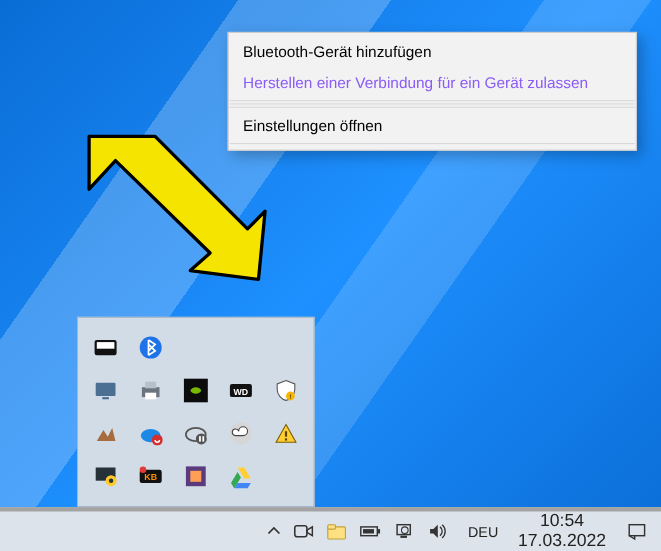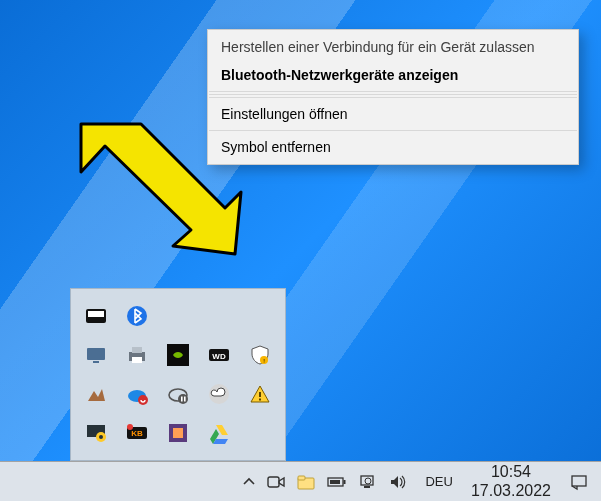--- a/index.html
+++ b/index.html
@@ -20,21 +20,21 @@
   
   .ctx {
     position:absolute; left:207px; top:29px; width:372px;
     background:#f2f2f2; border:1px solid #ccc;
     box-shadow: 5px 5px 12px rgba(0,0,0,0.25);
     padding:3px 1px; font-size:14px; color:#000;
   }
   .ctx-item {
     padding:6px 12px; white-space:nowrap; cursor:default;
   }
-  .ctx-item.disabled { color:#404040; }
+  .ctx-item.disabled { color:#8b5cf6; }
   .ctx-item.bold { font-weight:700; }
   .ctx-sep { height:1px; background:#d8d8d8; margin:2px 0; }
 
   
   .arrow { position:absolute; left:75px; top:118px; pointer-events:none; }
 
   
   .flyout {
     position:absolute; left:70px; top:288px; width:216px; height:173px;
     background:#d2dce6; border:1px solid #a7b7c7;
@@ -43,21 +43,21 @@
     column-gap:14px; row-gap:10px;
   }
   .flyout .tile {
     width:24px; height:24px; margin:auto;
     display:flex; align-items:center; justify-content:center;
   }
 
   
   .taskbar {
     position:absolute; left:0; bottom:0; width:100%; height:40px;
-    background:#dde3ea; border-top:1px solid #a3a3a3;
+    background:#dde3ea; border-top:4px solid #a3a3a3;
     display:flex; align-items:center; justify-content:flex-end;
     padding-right:4px; font-size:12px; color:#222;
   }
   .tb-left { flex:1; }
   .tb-icons { display:flex; align-items:center; gap:12px; padding:0 10px; }
   .tb-icons > div { display:flex; align-items:center; justify-content:center; }
   .tb-lang { padding:0 8px; font-size:13px; }
   .tb-clock { text-align:center; line-height:1.15; font-size:16px; padding:0 10px; }
   .tb-notif { width:20px; height:20px; margin:0 8px; display:flex;align-items:center;justify-content:center;}
   .chev { width:16px; height:16px; }
@@ -69,28 +69,27 @@
 
 <div class="arrow">
   <svg width="170" height="140" viewBox="0 0 170 140">
     <g fill="#f5e400" stroke="#000" stroke-width="3" stroke-linejoin="round">
       <polygon points="6,6 66,6 150,90 166,74 160,136 98,128 116,112 30,28 6,54"></polygon>
     </g>
   </svg>
 </div>
 
 <div class="ctx">
+  <div class="ctx-item">Bluetooth-Gerät hinzufügen</div>
   <div class="ctx-item disabled">Herstellen einer Verbindung für ein Gerät zulassen</div>
-  <div class="ctx-item bold">Bluetooth-Netzwerkgeräte anzeigen</div>
   <div class="ctx-sep"></div>
   <div class="ctx-sep"></div>
   <div class="ctx-sep"></div>
   <div class="ctx-item">Einstellungen öffnen</div>
   <div class="ctx-sep"></div>
-  <div class="ctx-item">Symbol entfernen</div>
 </div>
 
 <div class="flyout">
   <div class="tile">
     <svg width="22" height="22">
         <rect x="1" y="4" width="20" height="14" rx="2" fill="#111"></rect>
         <rect x="3" y="6" width="16" height="6" fill="#fff"></rect>
       </svg>
   </div>
   <div class="tile">

